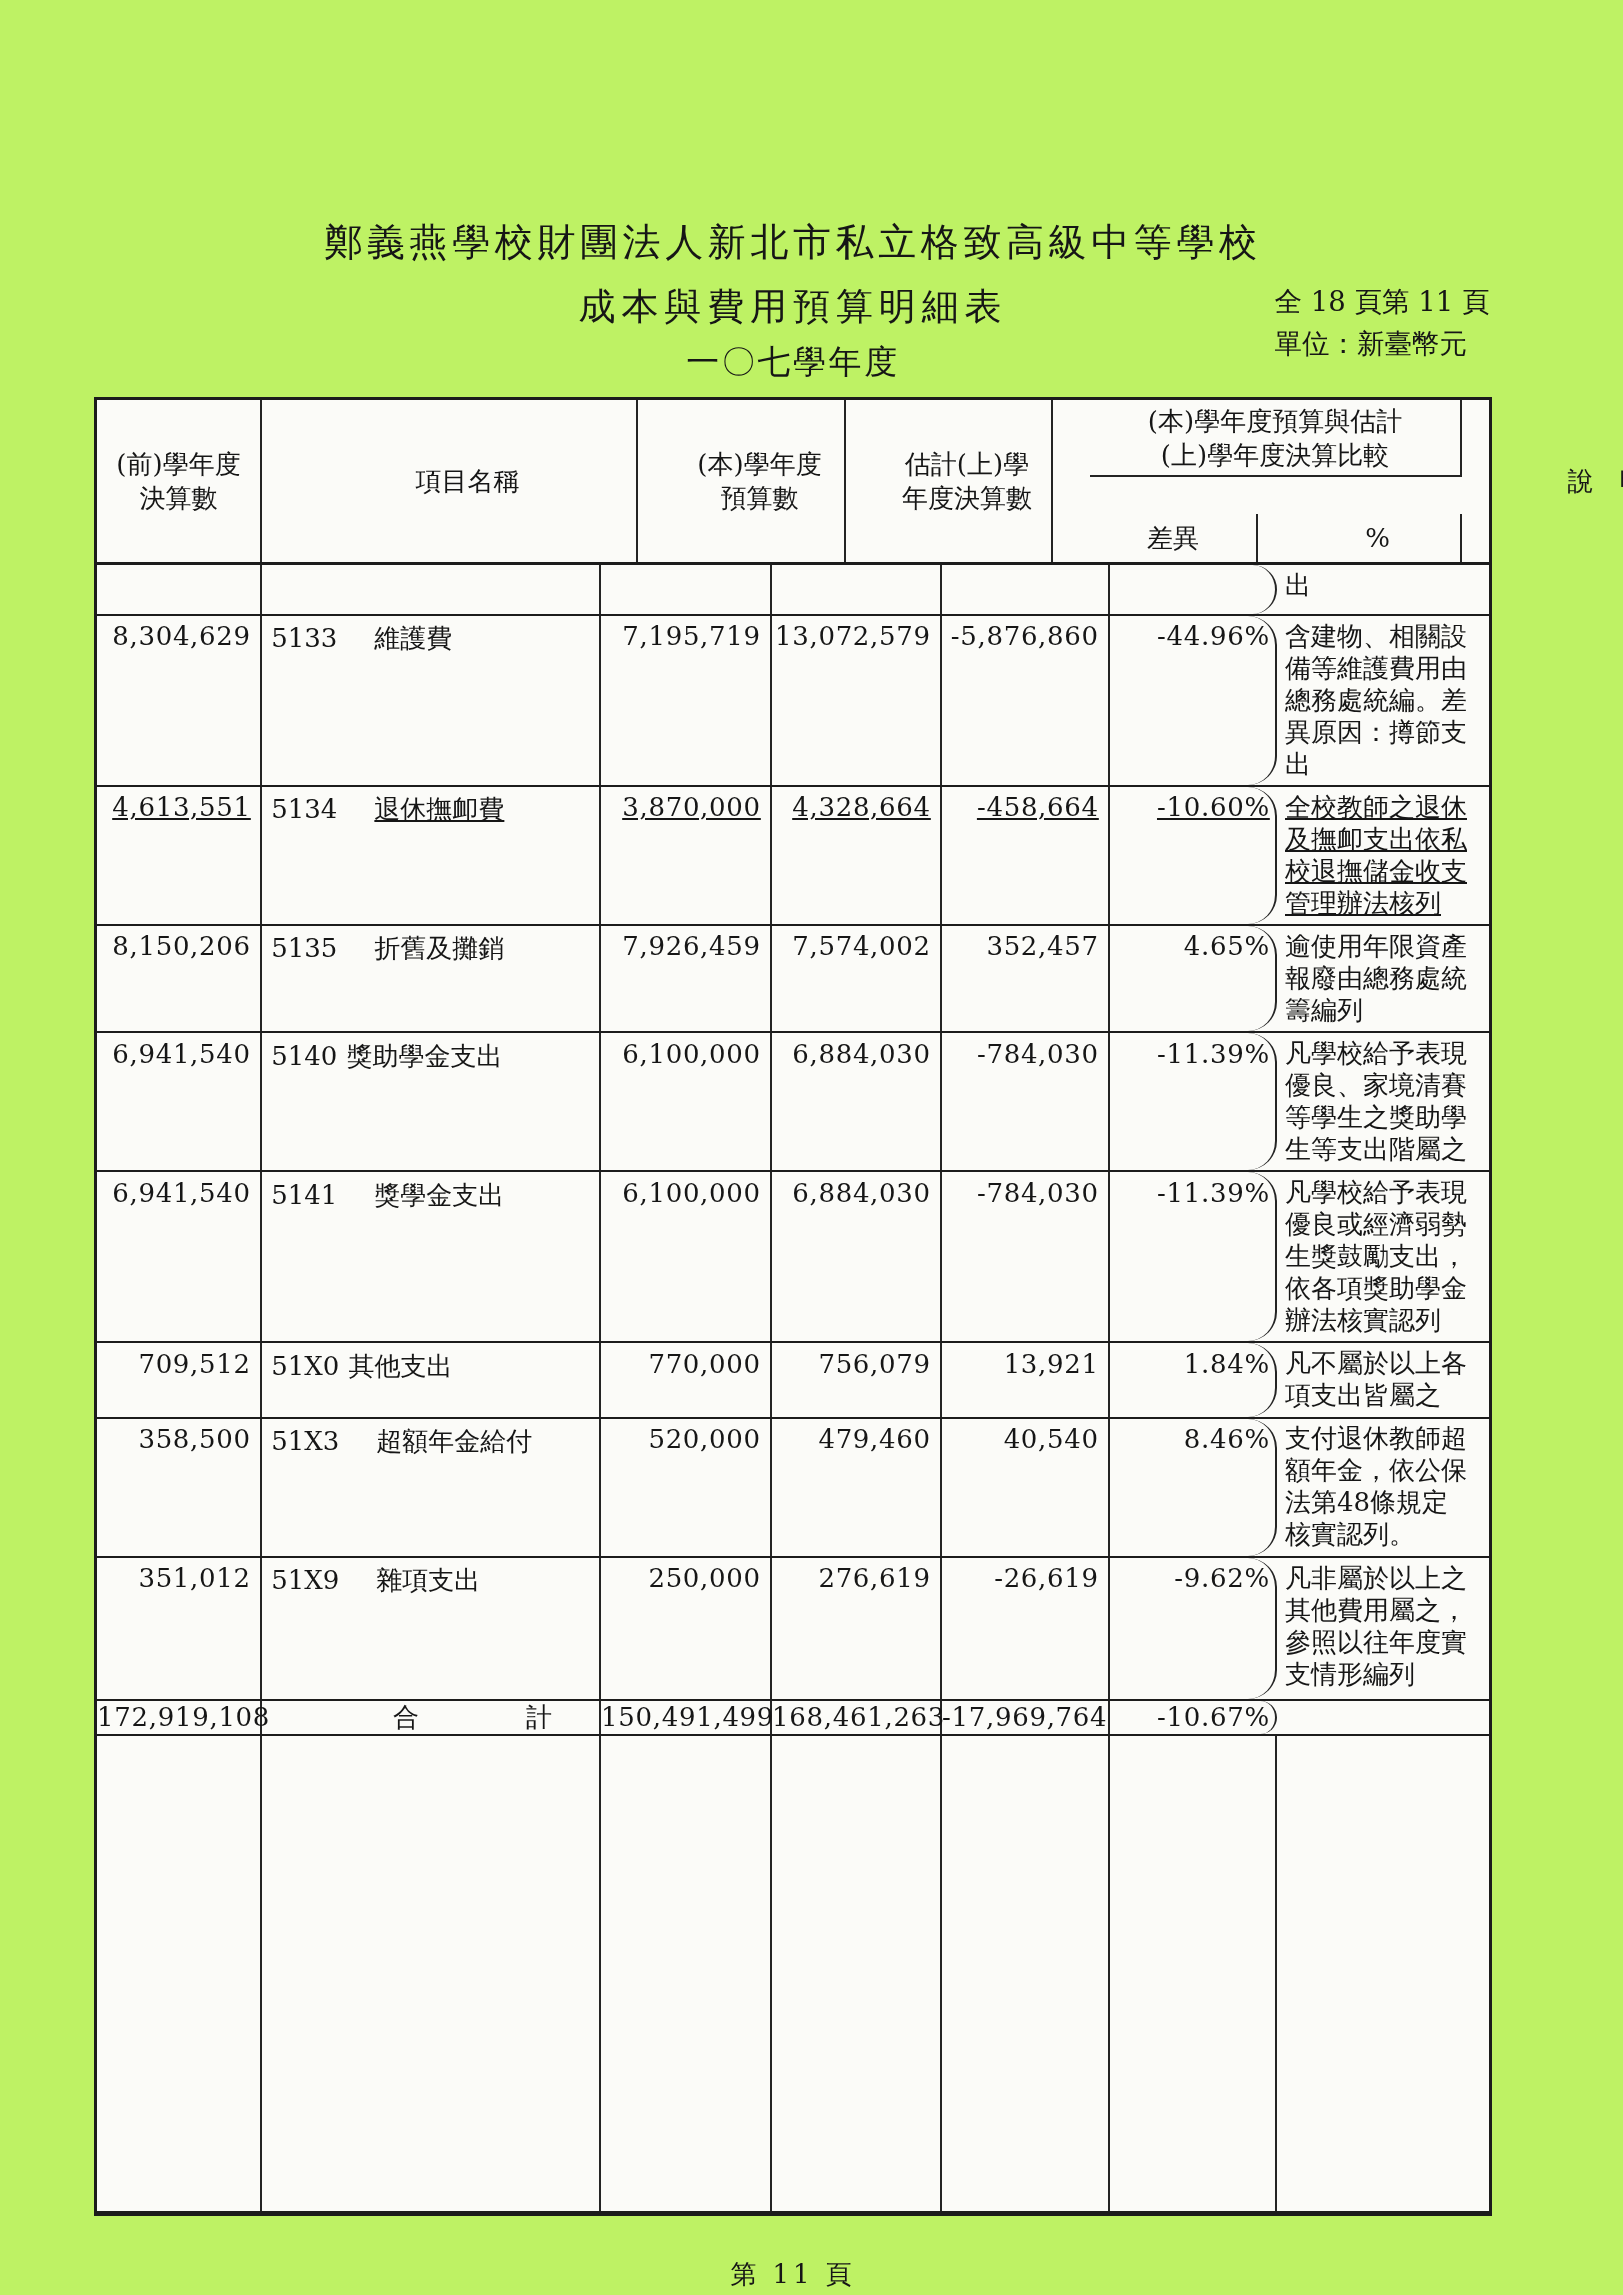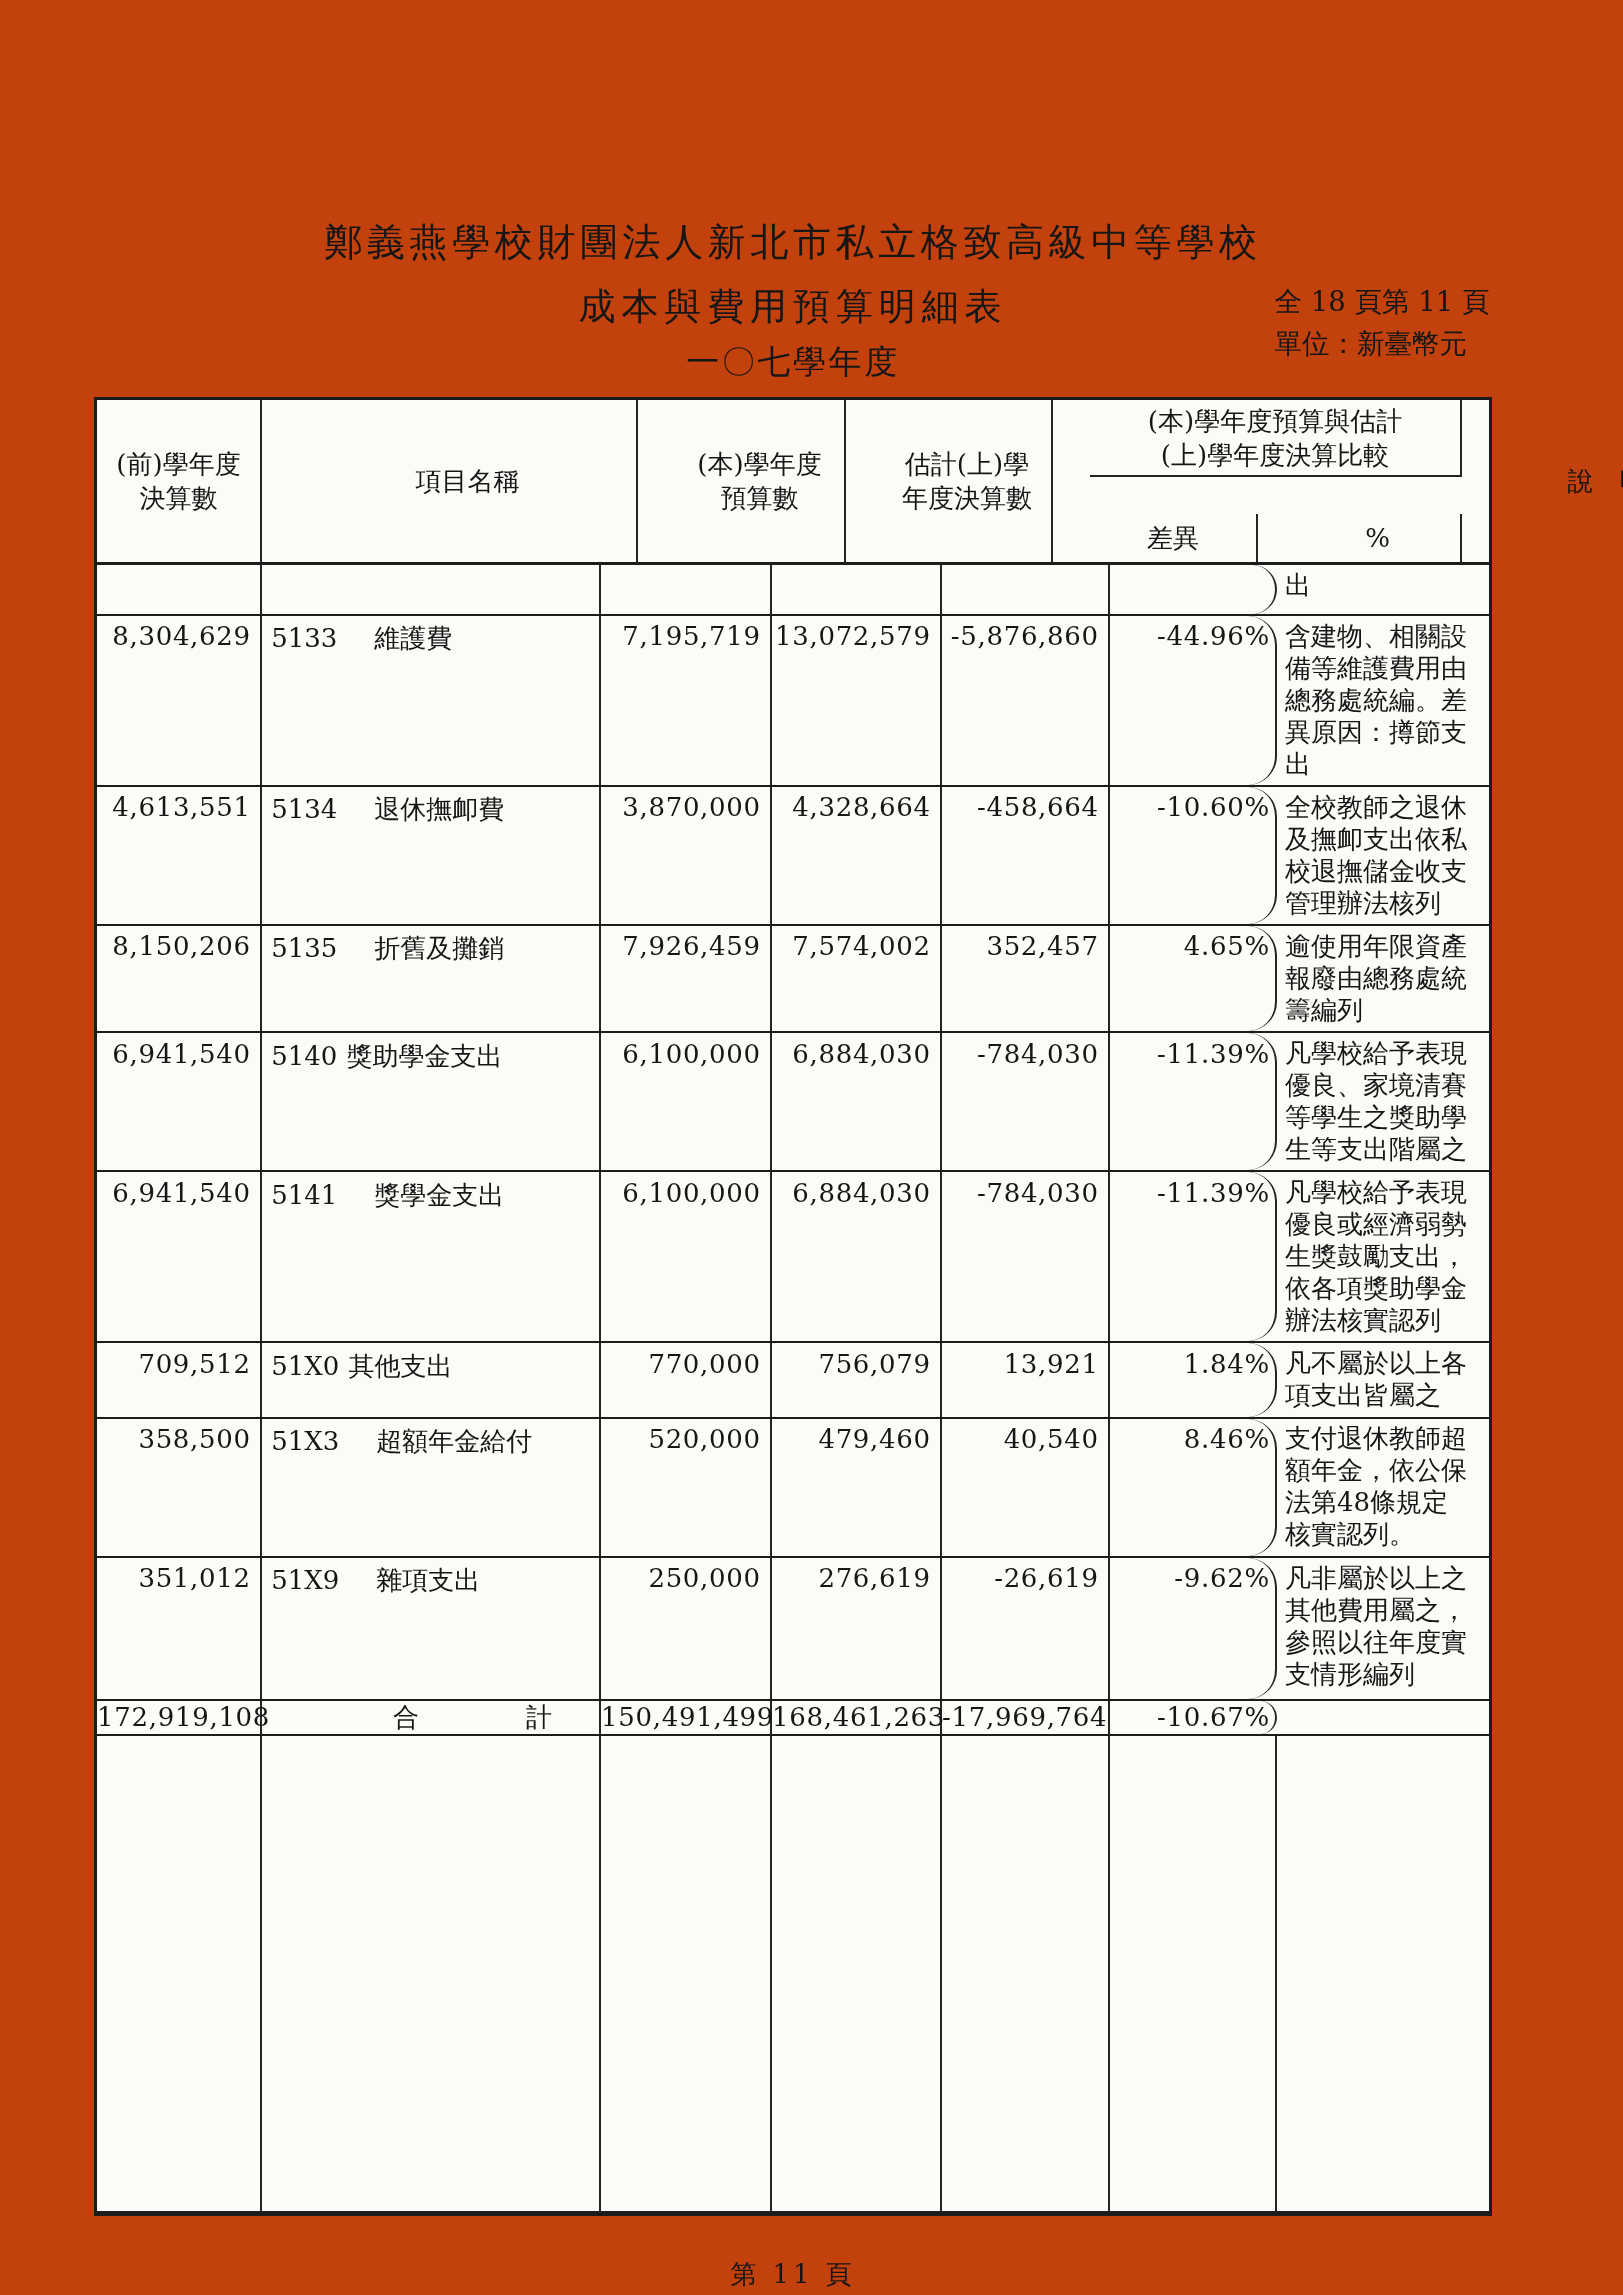--- a/index.html
+++ b/index.html
@@ -1,19 +1,19 @@
 <!DOCTYPE html>
 <html lang="zh-Hant" style="font-size:10.5px"><head>
 <meta charset="utf-8">
 <style>
   html,body{margin:0;padding:0;background:#fbfbf8;}
   .page{
     position:relative;
     width:1623px;height:2295px;
-    background:#c2410c;
+    background:#bef264;
     color:#161616;
     font-family:"DejaVu Serif","Liberation Serif",serif;
     overflow:hidden;
   }
   .content{position:relative;width:1398px;margin-left:94px;padding-top:217px;}
   .school-name{font-size:38px;letter-spacing:4.6px;text-align:center;white-space:nowrap;}
   .doc-title{font-size:37px;font-weight:normal;letter-spacing:5.9px;text-align:center;margin-top:14.4px;}
   .doc-year{font-size:33px;letter-spacing:2.6px;text-align:center;margin-top:7.9px;}
   .meta{position:absolute;top:280px;right:2.6px;font-size:27.5px;line-height:42px;text-align:left;}
 
@@ -47,21 +47,21 @@
   .num{text-align:right;padding-right:9.2px;letter-spacing:0.7px;}
   .c-item{padding-left:9.2px;white-space:nowrap;}
   .code{display:inline-block;min-width:65px;}
   .lvl-3 .iname{margin-left:37px;}
   .lvl-2 .iname{margin-left:9.2px;}
   .c-pct{padding-right:5.2px;border-radius:29px;}
   .c-note{font-size:26px;line-height:32px;padding:3.9px 14.4px 5.2px 7.9px;text-align:left;letter-spacing:0;}
 
   .row-0{min-height:49px;}
   .row-1{min-height:160px;}
-  .row-2{min-height:130px;}
+  .row-2{min-height:130px;text-decoration:underline;}
   .row-3{min-height:103px;}
   .row-4{min-height:127px;}
   .row-5{min-height:164px;}
   .row-6{min-height:72px;}
   .row-7{min-height:133px;}
   .row-8{min-height:141px;}
 
   .total-row{min-height:33px;}
   .total-row .td{padding-top:2.6px;line-height:29px;}
   .total-label{display:flex;padding-left:131px;gap:107px;}

